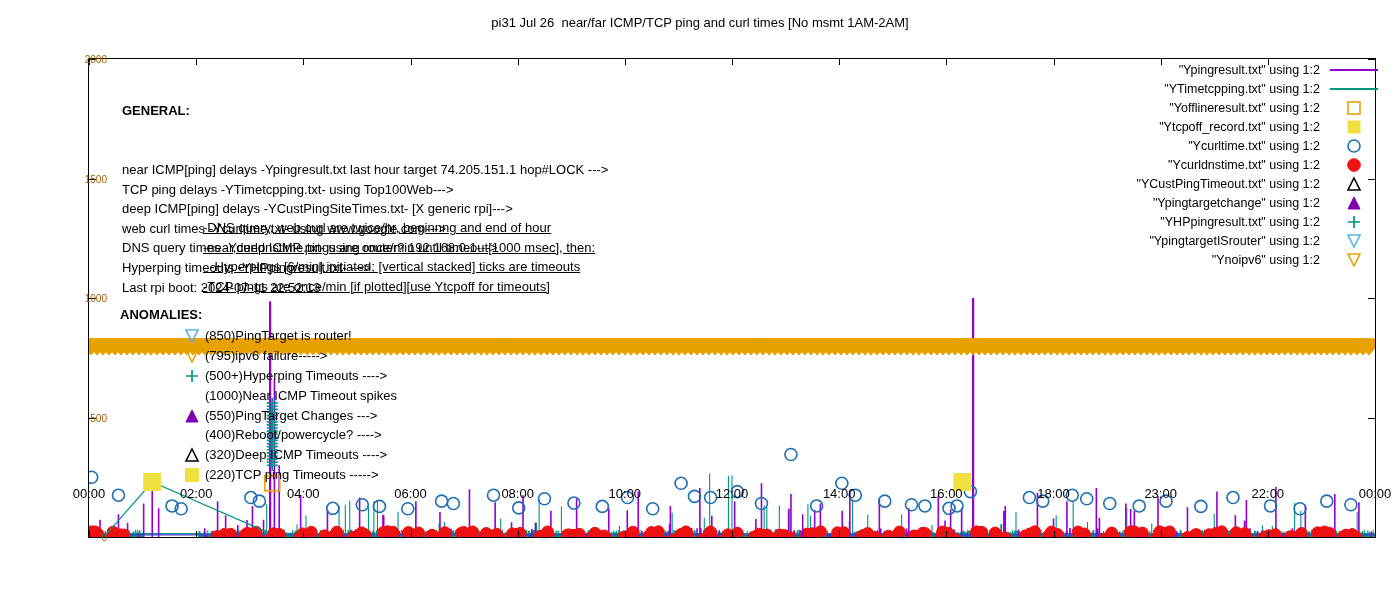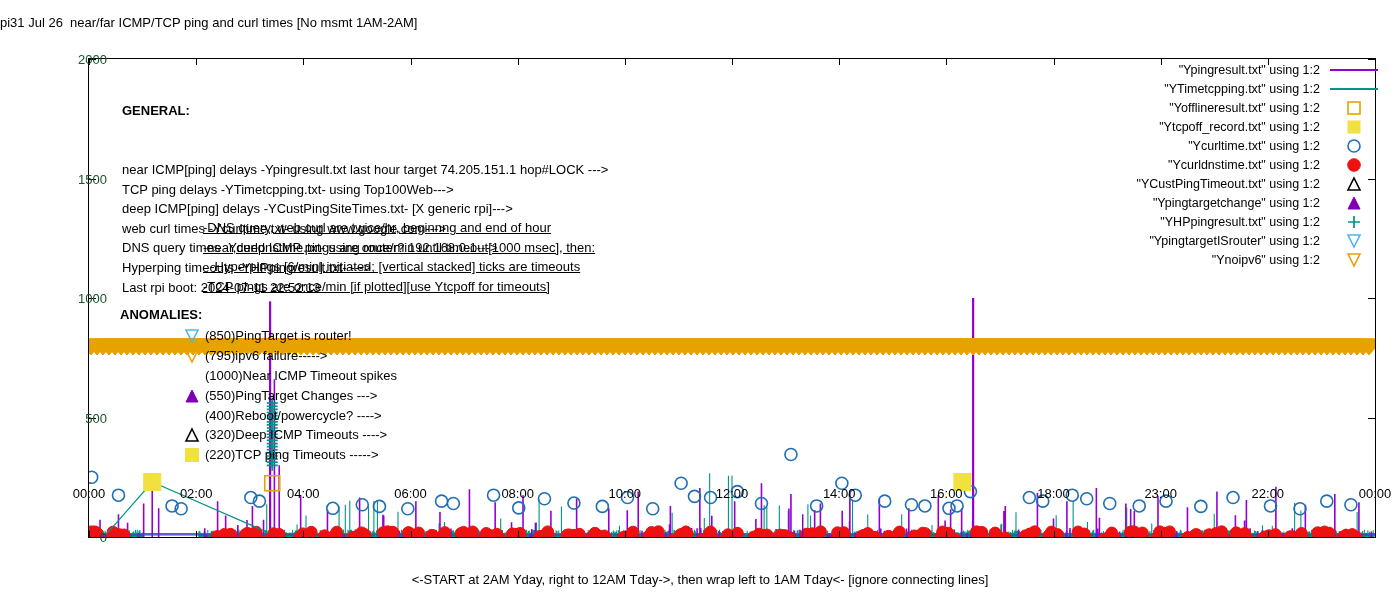--- a/index.html
+++ b/index.html
@@ -4,32 +4,32 @@
 <style>
   html,body{margin:0;padding:0;}
   body{
     width:1400px;height:600px;background:#ffffff;
     font-family:"Liberation Sans","DejaVu Sans",sans-serif;
     color:#000;overflow:hidden;position:relative;
   }
   #root{position:relative;width:1400px;height:600px;}
 
   .title{
-    position:absolute;top:15px;left:0;width:1400px;text-align:left;
+    position:absolute;top:15px;left:0;width:1400px;text-align:center;
     font-size:13px;color:#000;white-space:pre;
   }
 
   
   #plot{
     position:absolute;left:88px;top:58px;width:1288px;height:480px;
     border:1px solid #000;box-sizing:border-box;background:#fff;
   }
   #canvasLayer{position:absolute;inset:0;overflow:hidden;}
   #canvasLayer svg{position:absolute;left:0;top:0;}
-  .ytick{position:absolute;right:1293px;font-size:13px;color:#14532d;
+  .ytick{position:absolute;right:1293px;font-size:10px;color:#a16207;
     white-space:nowrap;transform:translateY(-50%);}
   .ytickmark{position:absolute;left:0;width:7px;height:1px;background:#000;}
   .ytickmarkR{position:absolute;right:0;width:7px;height:1px;background:#000;}
 
   
   .xtick{position:absolute;top:486px;font-size:13px;color:#000;
     white-space:nowrap;transform:translateX(-50%);}
   .xtickmark{position:absolute;bottom:0;width:1px;height:6px;background:#000;}
   .xtickmarkT{position:absolute;top:0;width:1px;height:6px;background:#000;}
 
@@ -1936,21 +1936,20 @@
       <div class="xtick" style="left: 624.833px;">10:00</div>
       <div class="xtick" style="left: 732px;">12:00</div>
       <div class="xtick" style="left: 839.167px;">14:00</div>
       <div class="xtick" style="left: 946.333px;">16:00</div>
       <div class="xtick" style="left: 1053.5px;">18:00</div>
       <div class="xtick" style="left: 1160.67px;">23:00</div>
       <div class="xtick" style="left: 1267.83px;">22:00</div>
       <div class="xtick" style="left: 1375px;">00:00</div>
     </div>
 
-  <div class="caption">&lt;-START at 2AM Yday, right to 12AM Tday-&gt;, then wrap left to 1AM Tday&lt;- [ignore connecting lines]</div>
 
   <div id="legend">
       <div class="legrow">
         <span class="legtext">"Ypingresult.txt" using 1:2</span>
         <span class="legkey">
           <span class="legline" style="background:#9400d3"></span>
         </span>
       </div>
       <div class="legrow">
         <span class="legtext">"YTimetcpping.txt" using 1:2</span>
@@ -2037,21 +2036,23 @@
     <div id="general-lines"><div>near ICMP[ping] delays -Ypingresult.txt last hour target 74.205.151.1 hop#LOCK ---&gt;</div><div>TCP ping delays -YTimetcpping.txt- using Top100Web---&gt;</div><div>deep ICMP[ping] delays -YCustPingSiteTimes.txt- [X generic rpi]---&gt;</div><div>web curl times -Ycurltime.txt- using www.google.com---&gt;</div><div>DNS query times -Ycurldnstime.txt- using router? 192.168.0.1---&gt;</div><div>Hyperping timeouts -YHPpingresult.txt- ---&gt;</div><div>Last rpi boot: 2024-07-11 22:52:13</div></div>
   </div>
 
   <div class="overlay" id="notes"><div>-DNS query, web curl are twice/hr, beginnng and end of hour</div><div>-near,deep ICMP pings are once/min until timeout[1000 msec], then:</div><div>  -Hyperpings [6/min] initiated; [vertical stacked] ticks are timeouts</div><div>-TCP pings are once/min [if plotted][use Ytcpoff for timeouts]</div></div>
 
   <div class="overlay bold" id="anomalies-title">ANOMALIES:</div>
   <div class="overlay" id="anomalies"><div class="anom-row"><span class="anom-key"><svg width="18" height="18" viewBox="-9 -9 18 18">
             <path d="M -6 -6 L 6 -6 L 0 6 Z" fill="none" stroke="#56b4e9" stroke-width="1.6"></path>
           </svg></span><span>(850)PingTarget is router!</span></div><div class="anom-row"><span class="anom-key"><svg width="18" height="18" viewBox="-9 -9 18 18">
             <path d="M -6 -6 L 6 -6 L 0 6 Z" fill="none" stroke="#e8a200" stroke-width="1.6"></path>
-          </svg></span><span>(795)ipv6 failure-----&gt;</span></div><div class="anom-row"><span>(1000)Near ICMP Timeout spikes</span></div><div class="anom-row"><span class="anom-key"><svg width="18" height="18" viewBox="-9 -9 18 18">
+          </svg></span><span>(795)ipv6 failure-----&gt;</span></div><div class="anom-row"><span class="anom-key"><svg width="18" height="18" viewBox="-9 -9 18 18">
+            <path d="M 0 -6 L 0 6 M -6 0 L 6 0" fill="none" stroke="#009682" stroke-width="1.7"></path>
+          </svg></span><span>(500+)Hyperping Timeouts ----&gt;</span></div><div class="anom-row"><span>(1000)Near ICMP Timeout spikes</span></div><div class="anom-row"><span class="anom-key"><svg width="18" height="18" viewBox="-9 -9 18 18">
             <path d="M 0 -6 L 6 6 L -6 6 Z" fill="#7f00b2" stroke="#7f00b2" stroke-width="1"></path>
           </svg></span><span>(550)PingTarget Changes ---&gt;</span></div><div class="anom-row"><span>(400)Reboot/powercycle? ----&gt;</span></div><div class="anom-row"><span class="anom-key"><svg width="18" height="18" viewBox="-9 -9 18 18">
             <path d="M 0 -6 L 6 6 L -6 6 Z" fill="none" stroke="#000000" stroke-width="1.6"></path>
           </svg></span><span>(320)Deep ICMP Timeouts ----&gt;</span></div><div class="anom-row"><span class="anom-key"><svg width="18" height="18" viewBox="-9 -9 18 18">
             <rect x="-6.5" y="-6.5" width="13" height="13" fill="#f0e040" stroke="#f0e040" stroke-width="1"></rect>
           </svg></span><span>(220)TCP ping Timeouts -----&gt;</span></div></div>
 
 </div>
 
 </body></html>

